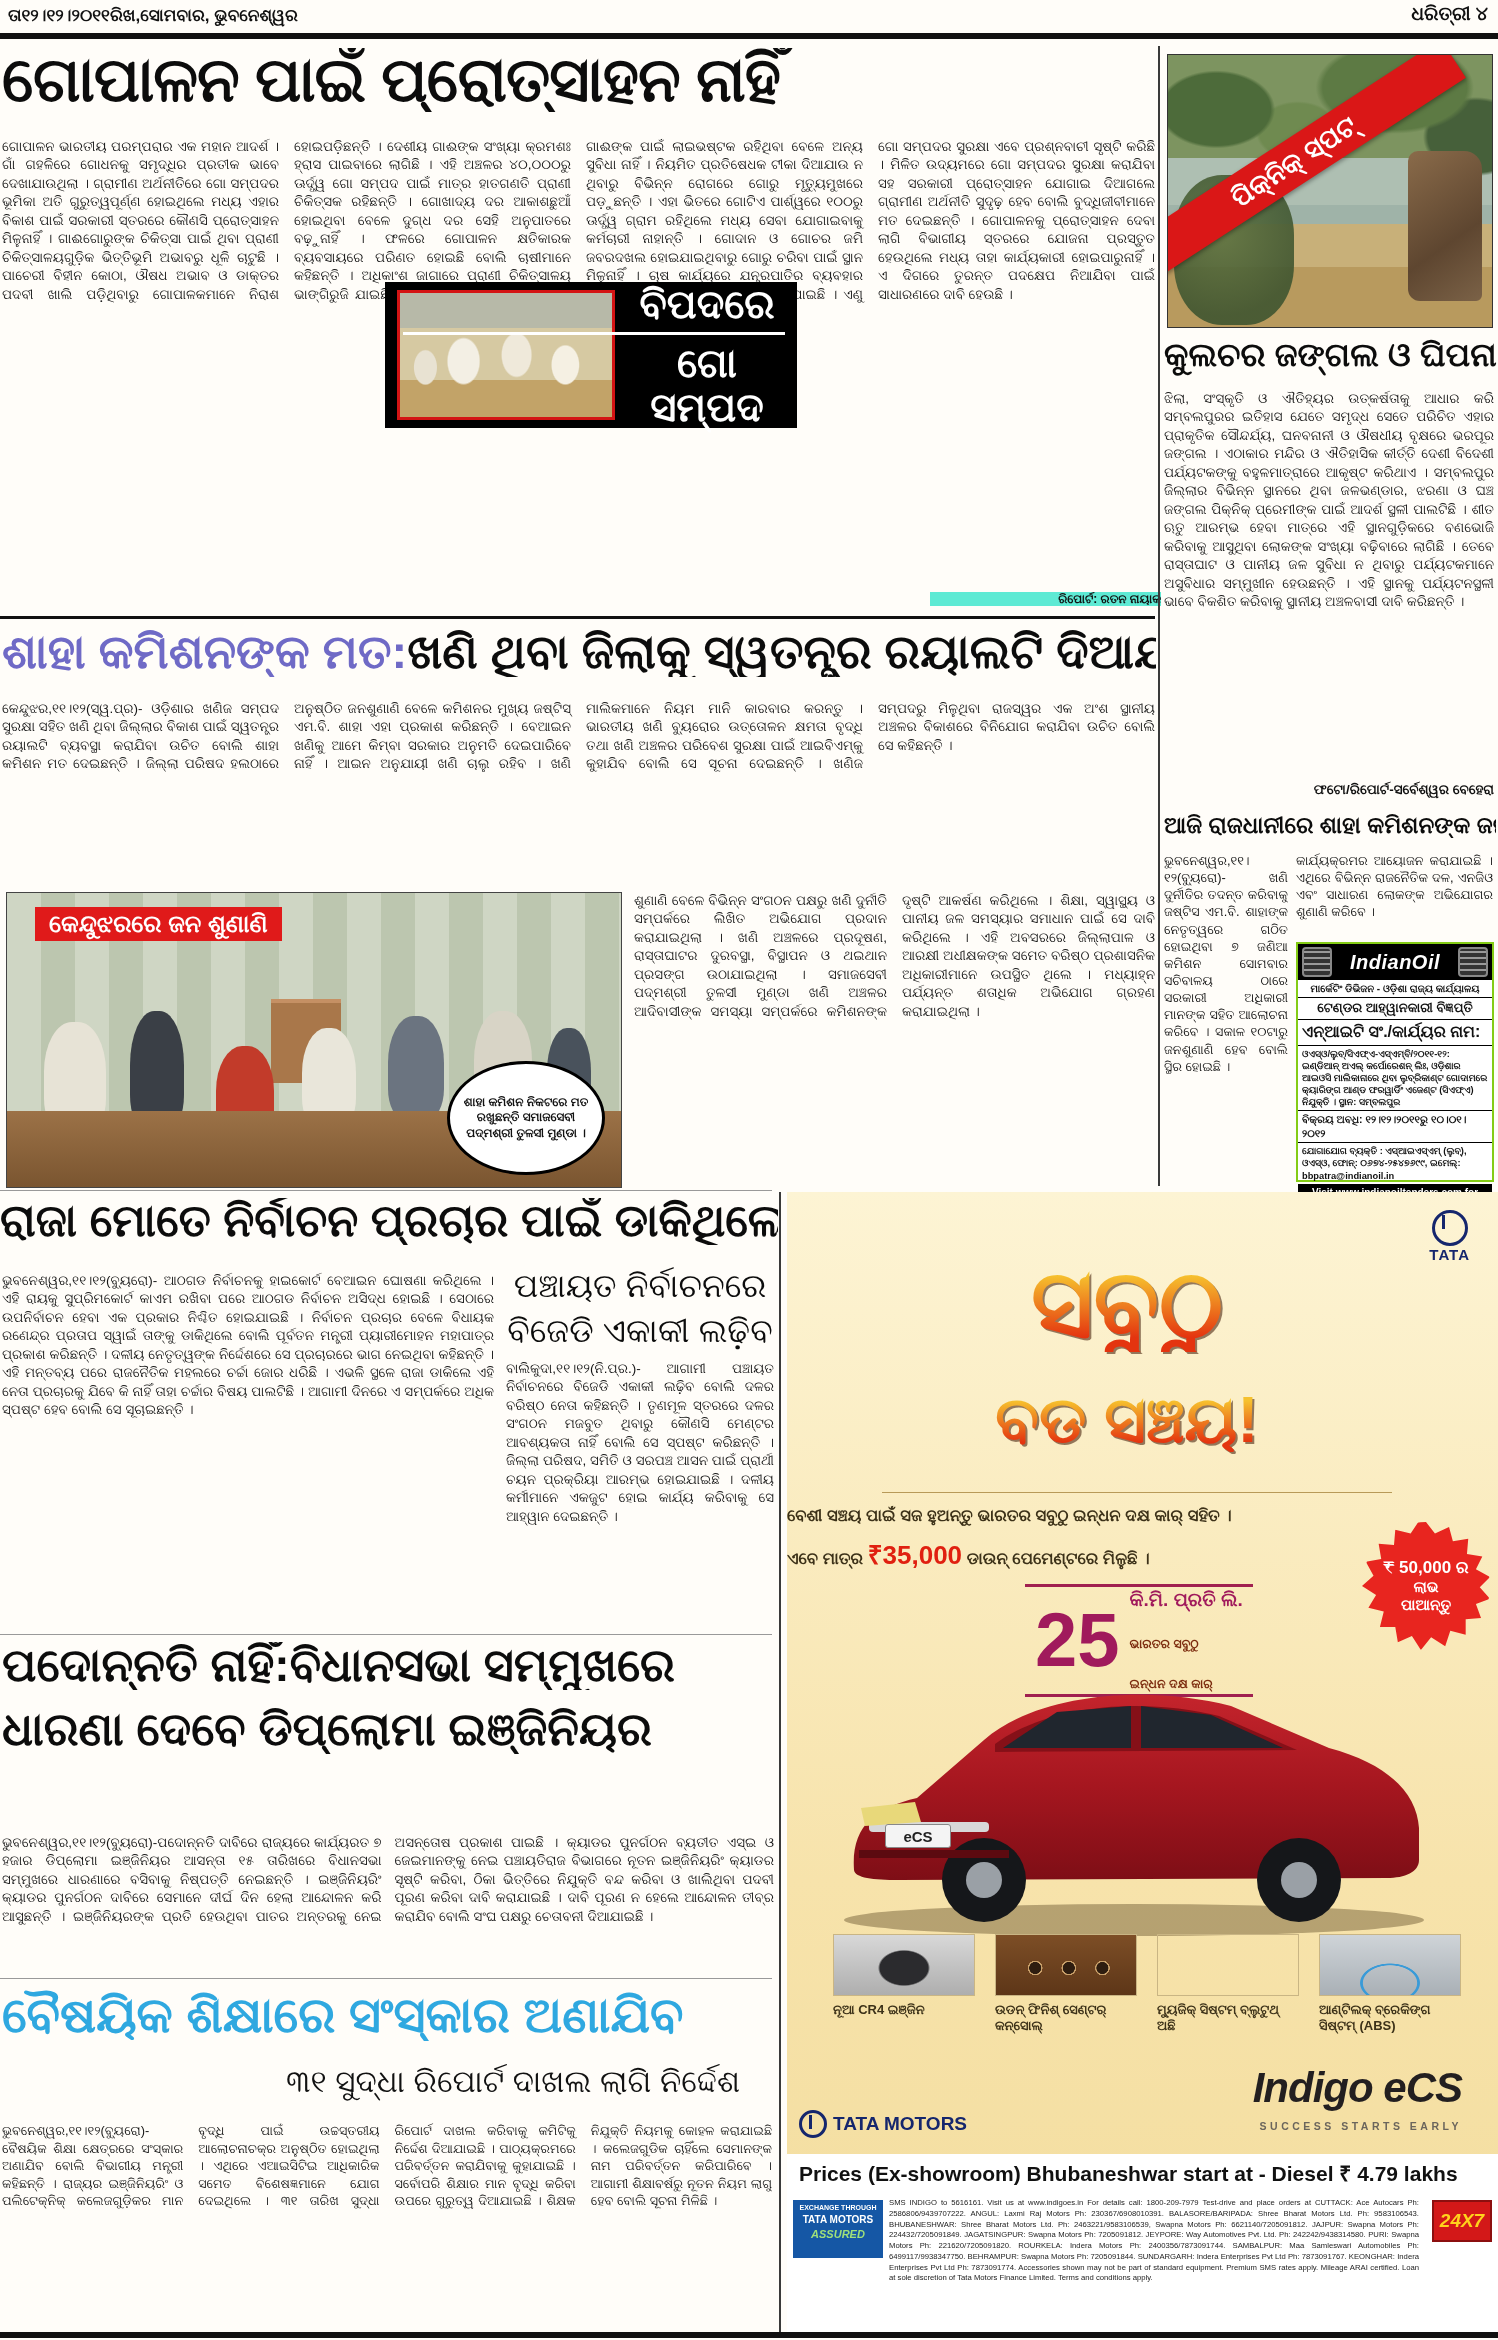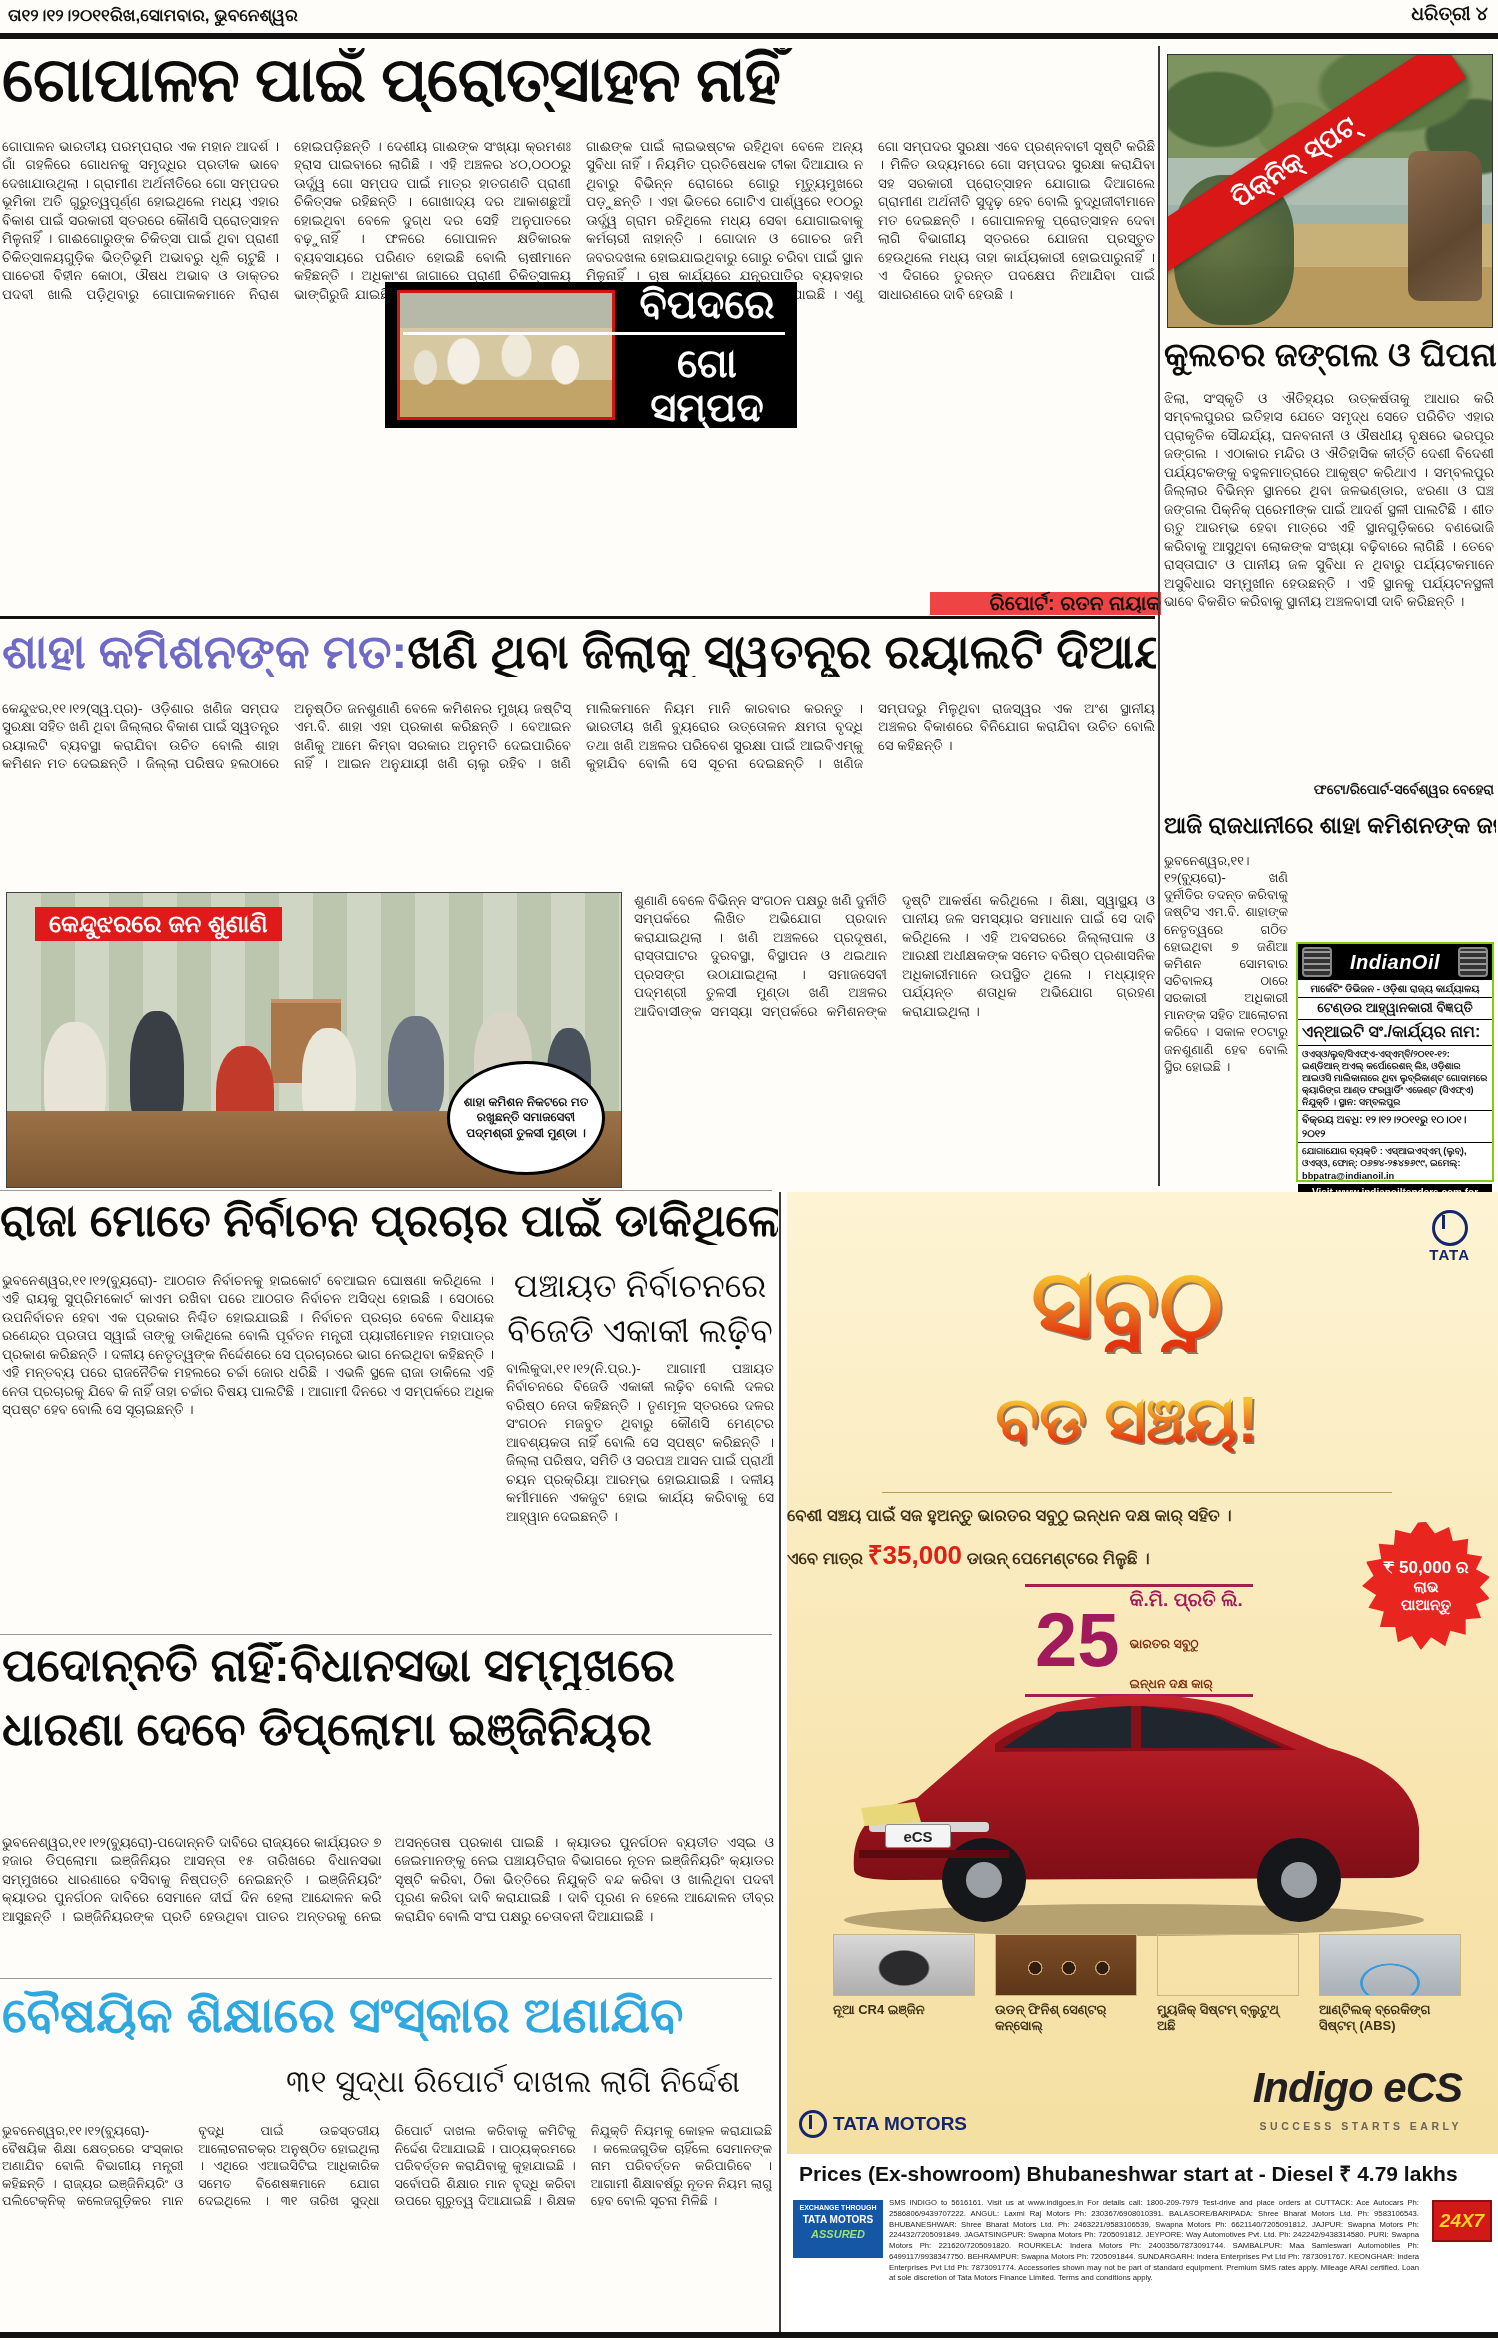--- a/index.html
+++ b/index.html
@@ -10,21 +10,21 @@
   .hl{font-weight:bold;color:#0c0c0c;line-height:1.04;white-space:nowrap;}
   .body{font-size:13.5px;line-height:1.37;text-align:justify;color:#161616;}
   .cols4{column-count:4;column-gap:15px;}
   .cols2{column-count:2;column-gap:15px;}
   .cols2n{column-count:2;column-gap:13px;margin-top:44px;}
   
   .dateline{font-size:17px;font-weight:bold;}
   .pagelabel{font-size:19px;font-weight:bold;}
   
   .lead-h{font-size:62px;letter-spacing:-1px;}
-  .byline{font-weight:bold;font-size:20px;text-align:right;background:#ef4444;padding-left:6px;}
+  .byline{font-weight:bold;font-size:12px;text-align:right;background:#5eead4;padding-left:6px;}
   .inset{background:#000;display:flex;align-items:center;padding:9px 12px;box-sizing:border-box;gap:14px;}
   .inset-photo{width:212px;height:124px;border:3px solid #d41414;flex:0 0 auto;
     background:
       radial-gradient(28px 40px at 30% 55%,#f3efe4 0 55%,transparent 60%),
       radial-gradient(26px 38px at 55% 50%,#efe9da 0 55%,transparent 60%),
       radial-gradient(24px 34px at 78% 58%,#f5f0e3 0 55%,transparent 60%),
       radial-gradient(20px 30px at 12% 60%,#e8e2d2 0 55%,transparent 60%),
       linear-gradient(#b7b9a8 0 28%,#d6c9a2 28% 70%,#c2a368 70% 100%);}
   .inset-text{color:#fff;font-weight:bold;text-align:center;flex:1;}
   .inset-text .l1{font-size:40px;line-height:1.1;}
@@ -190,20 +190,21 @@
     <div class="blob b6"></div>
     <div class="blob b7"></div>
     <div class="table"></div>
     <div class="photo-label">କେନ୍ଦୁଝରରେ ଜନ ଶୁଣାଣି</div>
     <div class="bubble">ଶାହା କମିଶନ ନିକଟରେ ମତ ରଖୁଛନ୍ତି ସମାଜସେବୀ ପଦ୍ମଶ୍ରୀ ତୁଳସୀ ମୁଣ୍ଡା ।</div>
   </div>
   <div class="abs body cols2" style="left:634px;top:892px;width:521px;height:296px;overflow:hidden;">ଶୁଣାଣି ବେଳେ ବିଭିନ୍ନ ସଂଗଠନ ପକ୍ଷରୁ ଖଣି ଦୁର୍ନୀତି ସମ୍ପର୍କରେ ଲିଖିତ ଅଭିଯୋଗ ପ୍ରଦାନ କରାଯାଇଥିଲା । ଖଣି ଅଞ୍ଚଳରେ ପ୍ରଦୂଷଣ, ରାସ୍ତାଘାଟର ଦୁରବସ୍ଥା, ବିସ୍ଥାପନ ଓ ଥଇଥାନ ପ୍ରସଙ୍ଗ ଉଠାଯାଇଥିଲା । ସମାଜସେବୀ ପଦ୍ମଶ୍ରୀ ତୁଳସୀ ମୁଣ୍ଡା ଖଣି ଅଞ୍ଚଳର ଆଦିବାସୀଙ୍କ ସମସ୍ୟା ସମ୍ପର୍କରେ କମିଶନଙ୍କ ଦୃଷ୍ଟି ଆକର୍ଷଣ କରିଥିଲେ । ଶିକ୍ଷା, ସ୍ୱାସ୍ଥ୍ୟ ଓ ପାନୀୟ ଜଳ ସମସ୍ୟାର ସମାଧାନ ପାଇଁ ସେ ଦାବି କରିଥିଲେ । ଏହି ଅବସରରେ ଜିଲ୍ଲାପାଳ ଓ ଆରକ୍ଷୀ ଅଧୀକ୍ଷକଙ୍କ ସମେତ ବରିଷ୍ଠ ପ୍ରଶାସନିକ ଅଧିକାରୀମାନେ ଉପସ୍ଥିତ ଥିଲେ । ମଧ୍ୟାହ୍ନ ପର୍ଯ୍ୟନ୍ତ ଶତାଧିକ ଅଭିଯୋଗ ଗ୍ରହଣ କରାଯାଇଥିଲା ।</div>
 
   <div class="abs hl cap-h" style="left:1164px;top:814px;width:332px;overflow:hidden;">ଆଜି ରାଜଧାନୀରେ ଶାହା କମିଶନଙ୍କ ଜନଶୁଣାଣି</div>
   <div class="abs smallbody" style="left:1164px;top:852px;width:124px;height:330px;overflow:hidden;">ଭୁବନେଶ୍ୱର,୧୧।୧୨(ବ୍ୟୁରୋ)- ଖଣି ଦୁର୍ନୀତିର ତଦନ୍ତ କରିବାକୁ ଜଷ୍ଟିସ ଏମ.ବି. ଶାହାଙ୍କ ନେତୃତ୍ୱରେ ଗଠିତ ହୋଇଥିବା ୭ ଜଣିଆ କମିଶନ ସୋମବାର ସଚିବାଳୟ ଠାରେ ସରକାରୀ ଅଧିକାରୀ ମାନଙ୍କ ସହିତ ଆଲୋଚନା କରିବେ । ସକାଳ ୧୦ଟାରୁ ଜନଶୁଣାଣି ହେବ ବୋଲି ସ୍ଥିର ହୋଇଛି ।</div>
+  <div class="abs smallbody" style="left:1296px;top:852px;width:197px;height:86px;overflow:hidden;">କାର୍ଯ୍ୟକ୍ରମର ଆୟୋଜନ କରାଯାଇଛି । ଏଥିରେ ବିଭିନ୍ନ ରାଜନୈତିକ ଦଳ, ଏନଜିଓ ଏବଂ ସାଧାରଣ ଲୋକଙ୍କ ଅଭିଯୋଗର ଶୁଣାଣି କରିବେ ।</div>
 
   <div class="abs oil" style="left:1296px;top:942px;width:198px;height:240px;">
     <div class="oil-head">
       <div class="oil-logo"></div>
       <div class="oil-brand">IndianOil</div>
       <div class="oil-logo"></div>
     </div>
     <div class="oil-row" style="font-size:10px;text-align:center;">ମାର୍କେଟିଂ ଡିଭିଜନ - ଓଡ଼ିଶା ରାଜ୍ୟ କାର୍ଯ୍ୟାଳୟ</div>
     <div class="oil-row" style="font-size:13px;text-align:center;">ଟେଣ୍ଡର ଆହ୍ୱାନକାରୀ ବିଜ୍ଞପ୍ତି</div>
     <div class="oil-row" style="font-size:16px;">ଏନ୍ଆଇଟି ସଂ./କାର୍ଯ୍ୟର ନାମ:</div>

